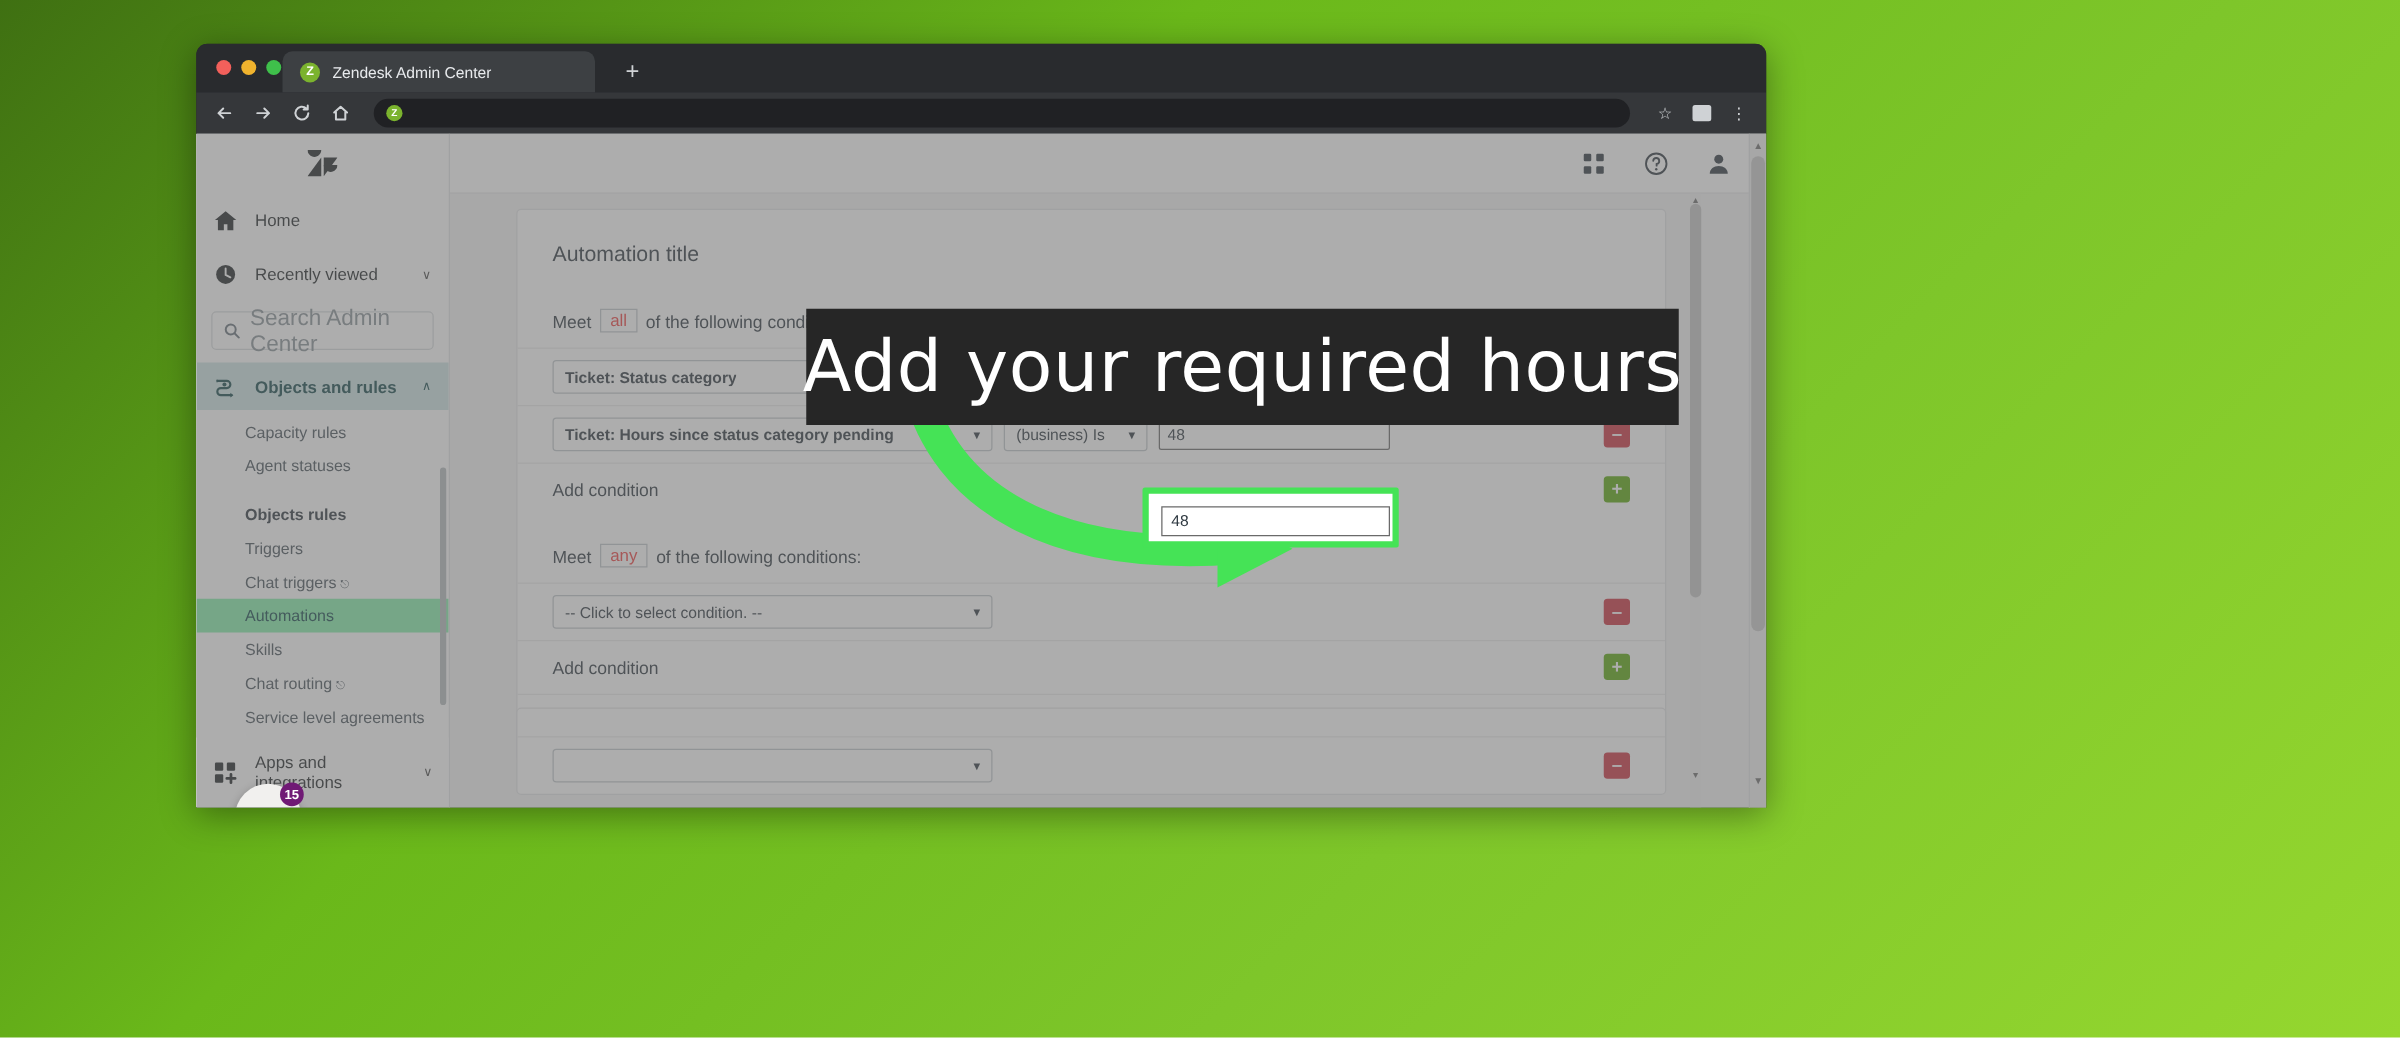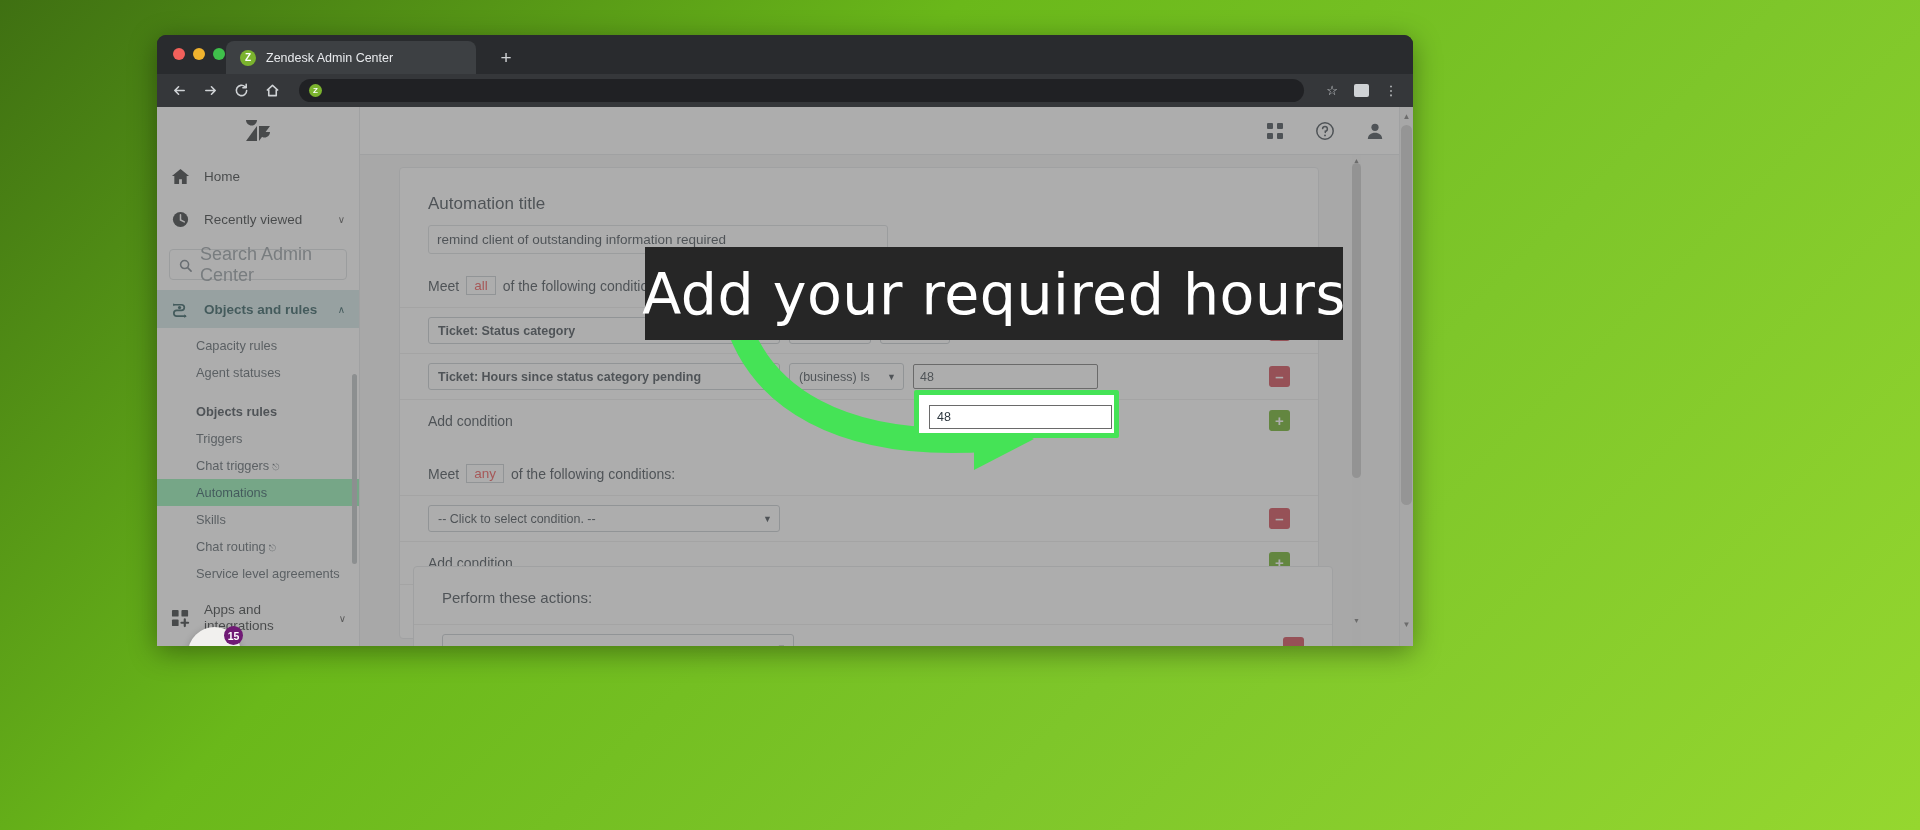--- a/index.html
+++ b/index.html
@@ -229,21 +229,21 @@
 
   
   #zd-main {
     position: absolute; left: 203px; top: 48px;
     width: 1053px; height: 491px;
     background: #f3f3f3;
     overflow: hidden;
   }
   #content-card {
     position: absolute;
-    left: 39px; top: 12px;
+    left: 53px; top: 12px;
     width: 920px;
     background: #fff;
     border: 1px solid #e3e4e6;
     border-radius: 4px;
     padding: 26px 0 0 0;
   }
   .card-pad { padding: 0 28px; }
 
   #automation-title-label {
     font-size: 17px; color: #2f3941;
@@ -636,21 +636,20 @@
           </svg>
       </span>
     </div>
 
     <div id="zd-main">
 
       <div id="content-card">
 
         <div class="card-pad">
           <div id="automation-title-label">Automation title</div>
-          <input id="automation-title-input" type="text" value="remind client of outstanding information required" style="">
         </div>
 
         <div class="meet-line">
           <span>Meet</span>
           <span class="meet-chip">all</span>
           <span>of the following conditions:</span>
         </div>
 
         <div class="cond-row">
           <div class="zd-select w-field">
@@ -704,21 +703,20 @@
           <span>Add condition</span>
           <div class="row-btn plus" style="top:10px;">+</div>
         </div>
 
         <div class="preview-row">
           <button id="preview-match-button">Preview match for the conditions above</button>
         </div>
       </div>
 
       <div id="actions-card">
-        <div id="perform-actions-label">Perform these actions:</div>
         <div class="cond-row">
           <div class="zd-select w-field">
             <span class="sel-text"></span>
             <span class="sel-chev">▼</span>
           </div>
           <div class="row-btn minus">–</div>
         </div>
       </div>
 
       <div id="main-scroll-track"></div>

